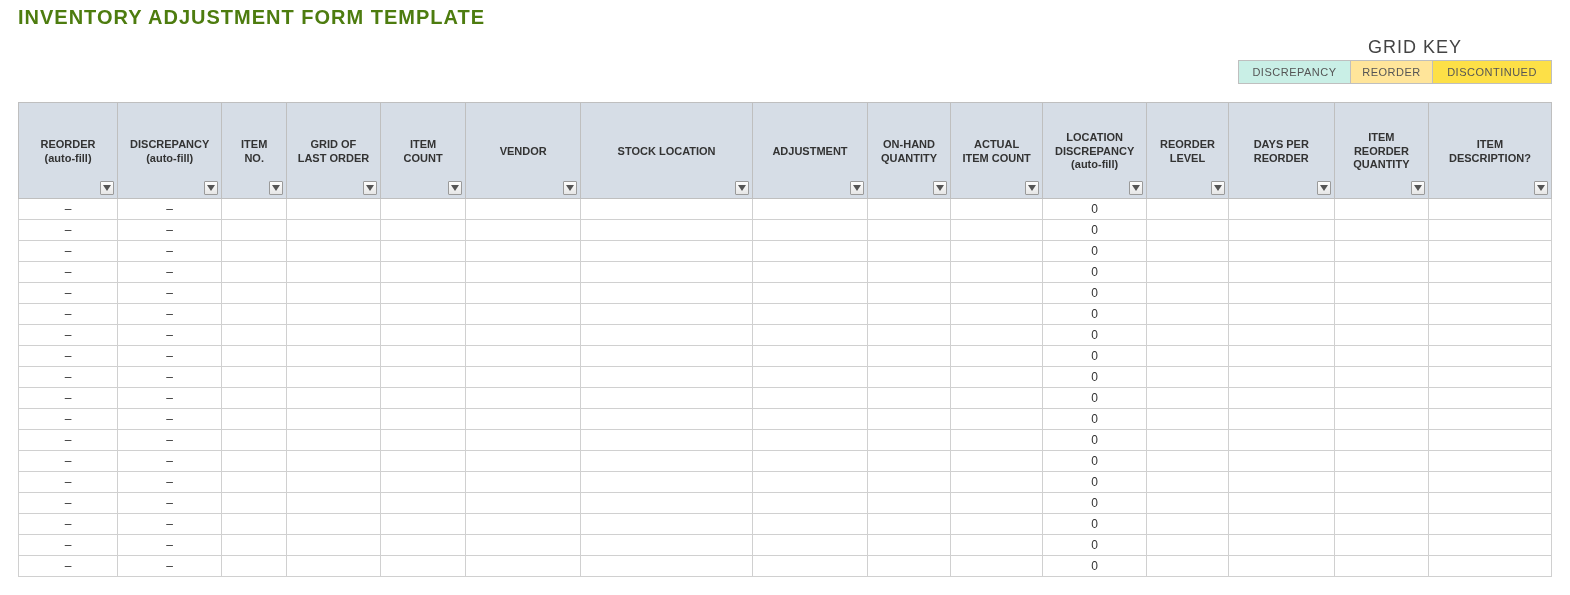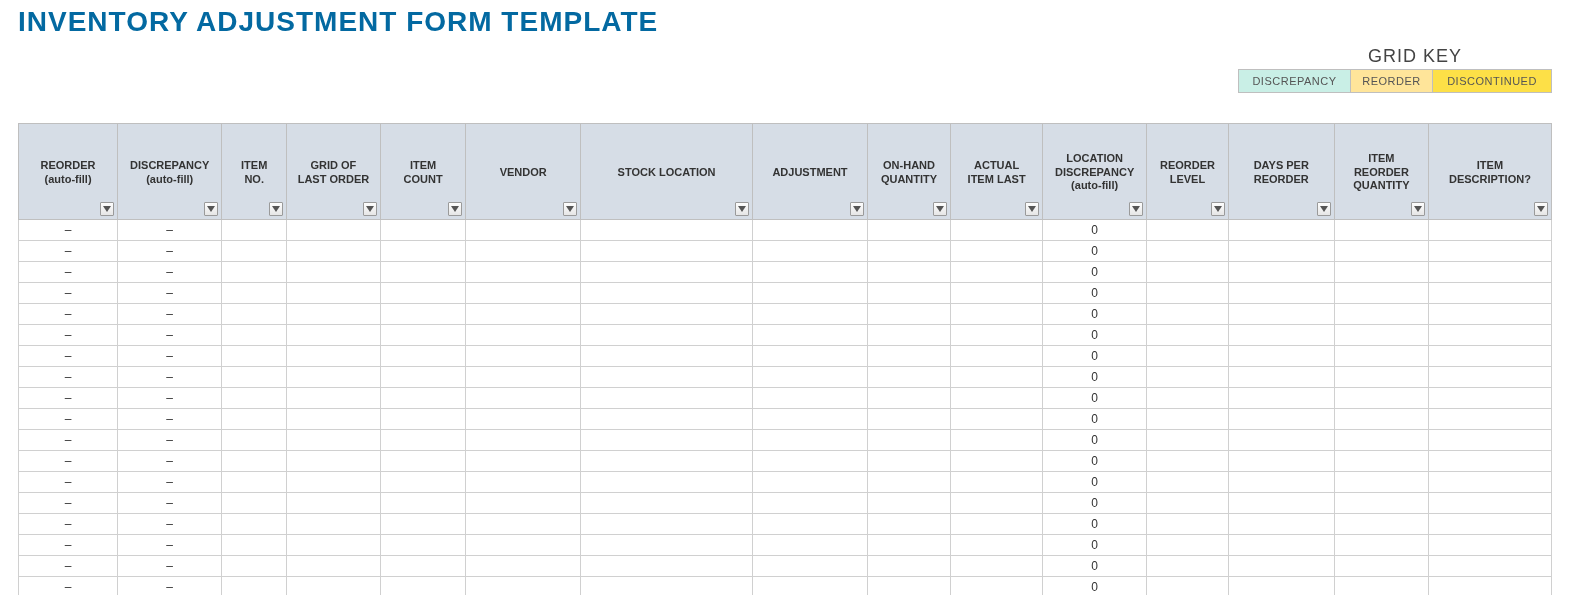--- a/index.html
+++ b/index.html
@@ -10,33 +10,33 @@
     background: #ffffff;
     color: #333;
     width: 1570px;
   }
   .page {
     padding: 4px 18px 0 18px;
     width: 1570px;
   }
   .title {
     font-family: "Century Gothic", "Arial Narrow", Arial, sans-serif;
-    font-size: 28px;
+    font-size: 20px;
     font-weight: 700;
     letter-spacing: 1px;
-    color: #0369a1;
+    color: #4d7c0f;
     margin: 2px 0 8px 0;
   }
   .gridkey-wrap {
     width: 100%;
     display: flex;
     justify-content: flex-end;
     flex-direction: column;
     align-items: flex-end;
-    margin-bottom: 30px;
+    margin-bottom: 18px;
   }
   .gridkey-label {
     font-family: "Century Gothic", Arial, sans-serif;
     font-size: 18px;
     letter-spacing: 1px;
     color: #444;
     margin: 0 90px 2px 0;
   }
   .gridkey-boxes {
     display: flex;
@@ -226,21 +226,21 @@
             <span class="hlabel">ON-HAND</span>
             <span class="hsub">QUANTITY</span>
             <div class="filter-btn">
               <svg width="8" height="6" viewBox="0 0 8 6">
                 <polygon points="0,0 8,0 4,6" fill="#555"></polygon>
               </svg>
             </div>
           </th>
           <th>
             <span class="hlabel">ACTUAL</span>
-            <span class="hsub">ITEM LAST</span>
+            <span class="hsub">ITEM COUNT</span>
             <div class="filter-btn">
               <svg width="8" height="6" viewBox="0 0 8 6">
                 <polygon points="0,0 8,0 4,6" fill="#555"></polygon>
               </svg>
             </div>
           </th>
           <th>
             <span class="hlabel">LOCATION</span>
             <span class="hsub">DISCREPANCY</span>
             <span class="hsub">(auto-fill)</span>

